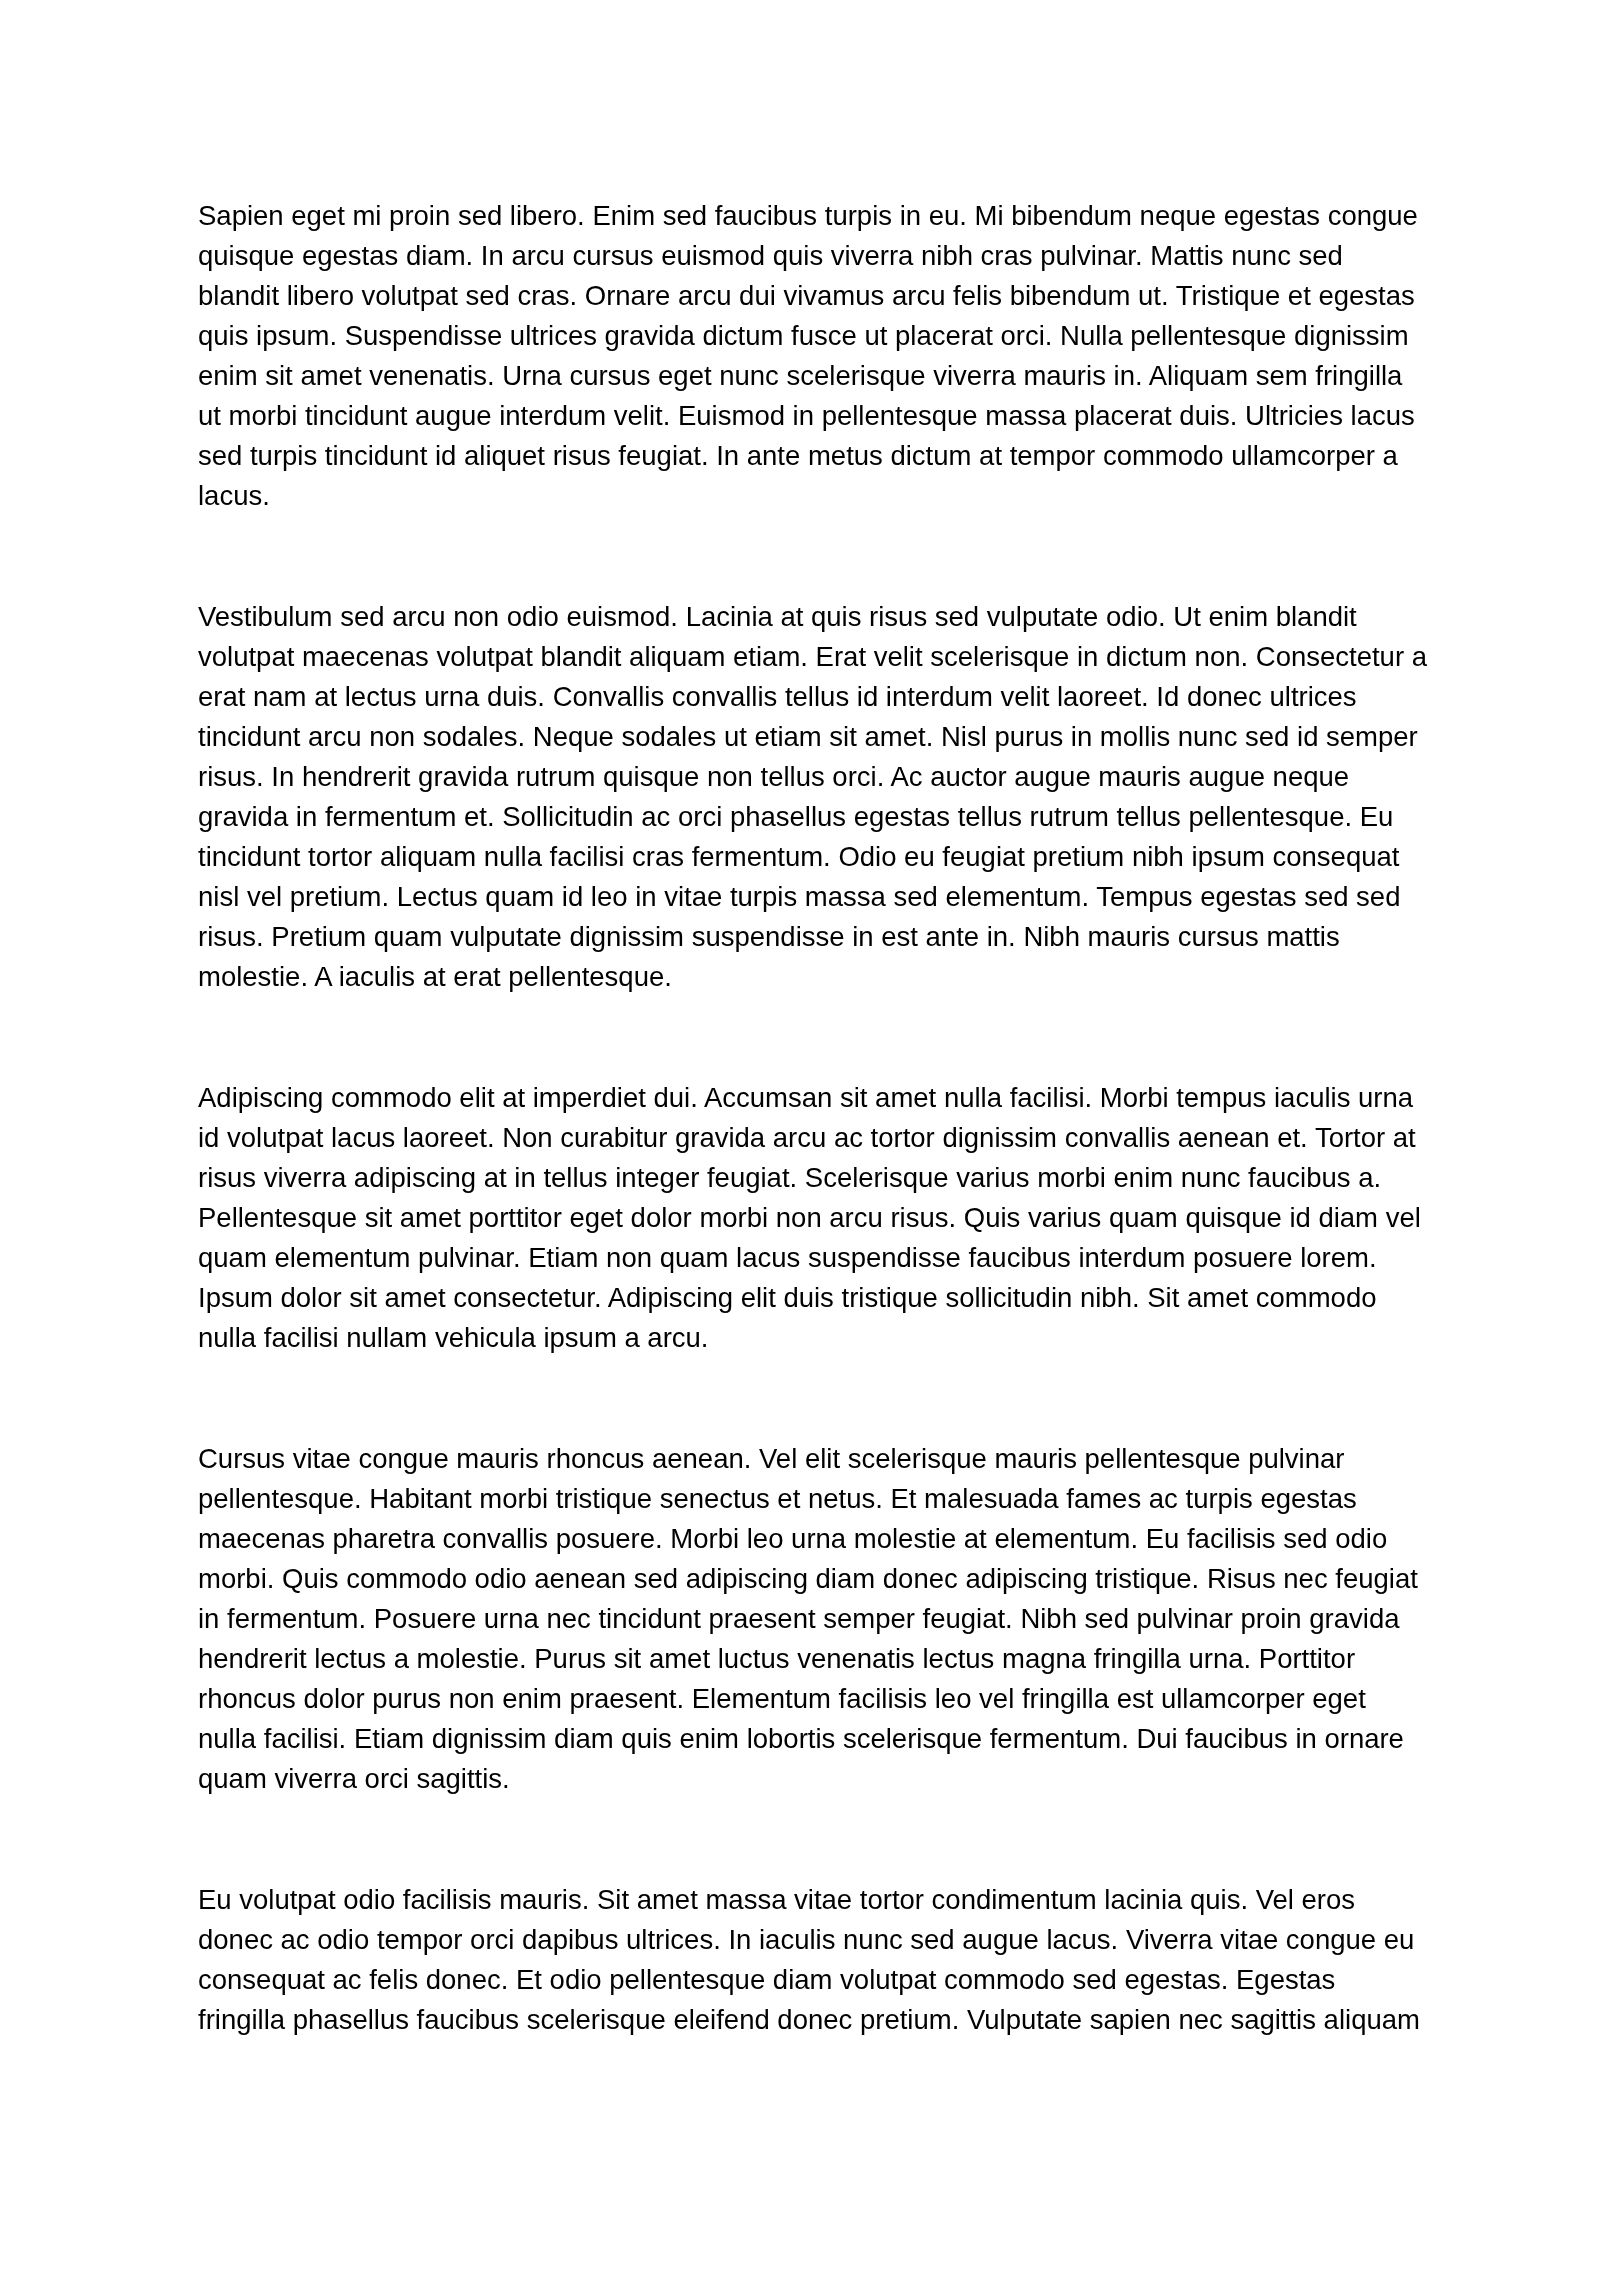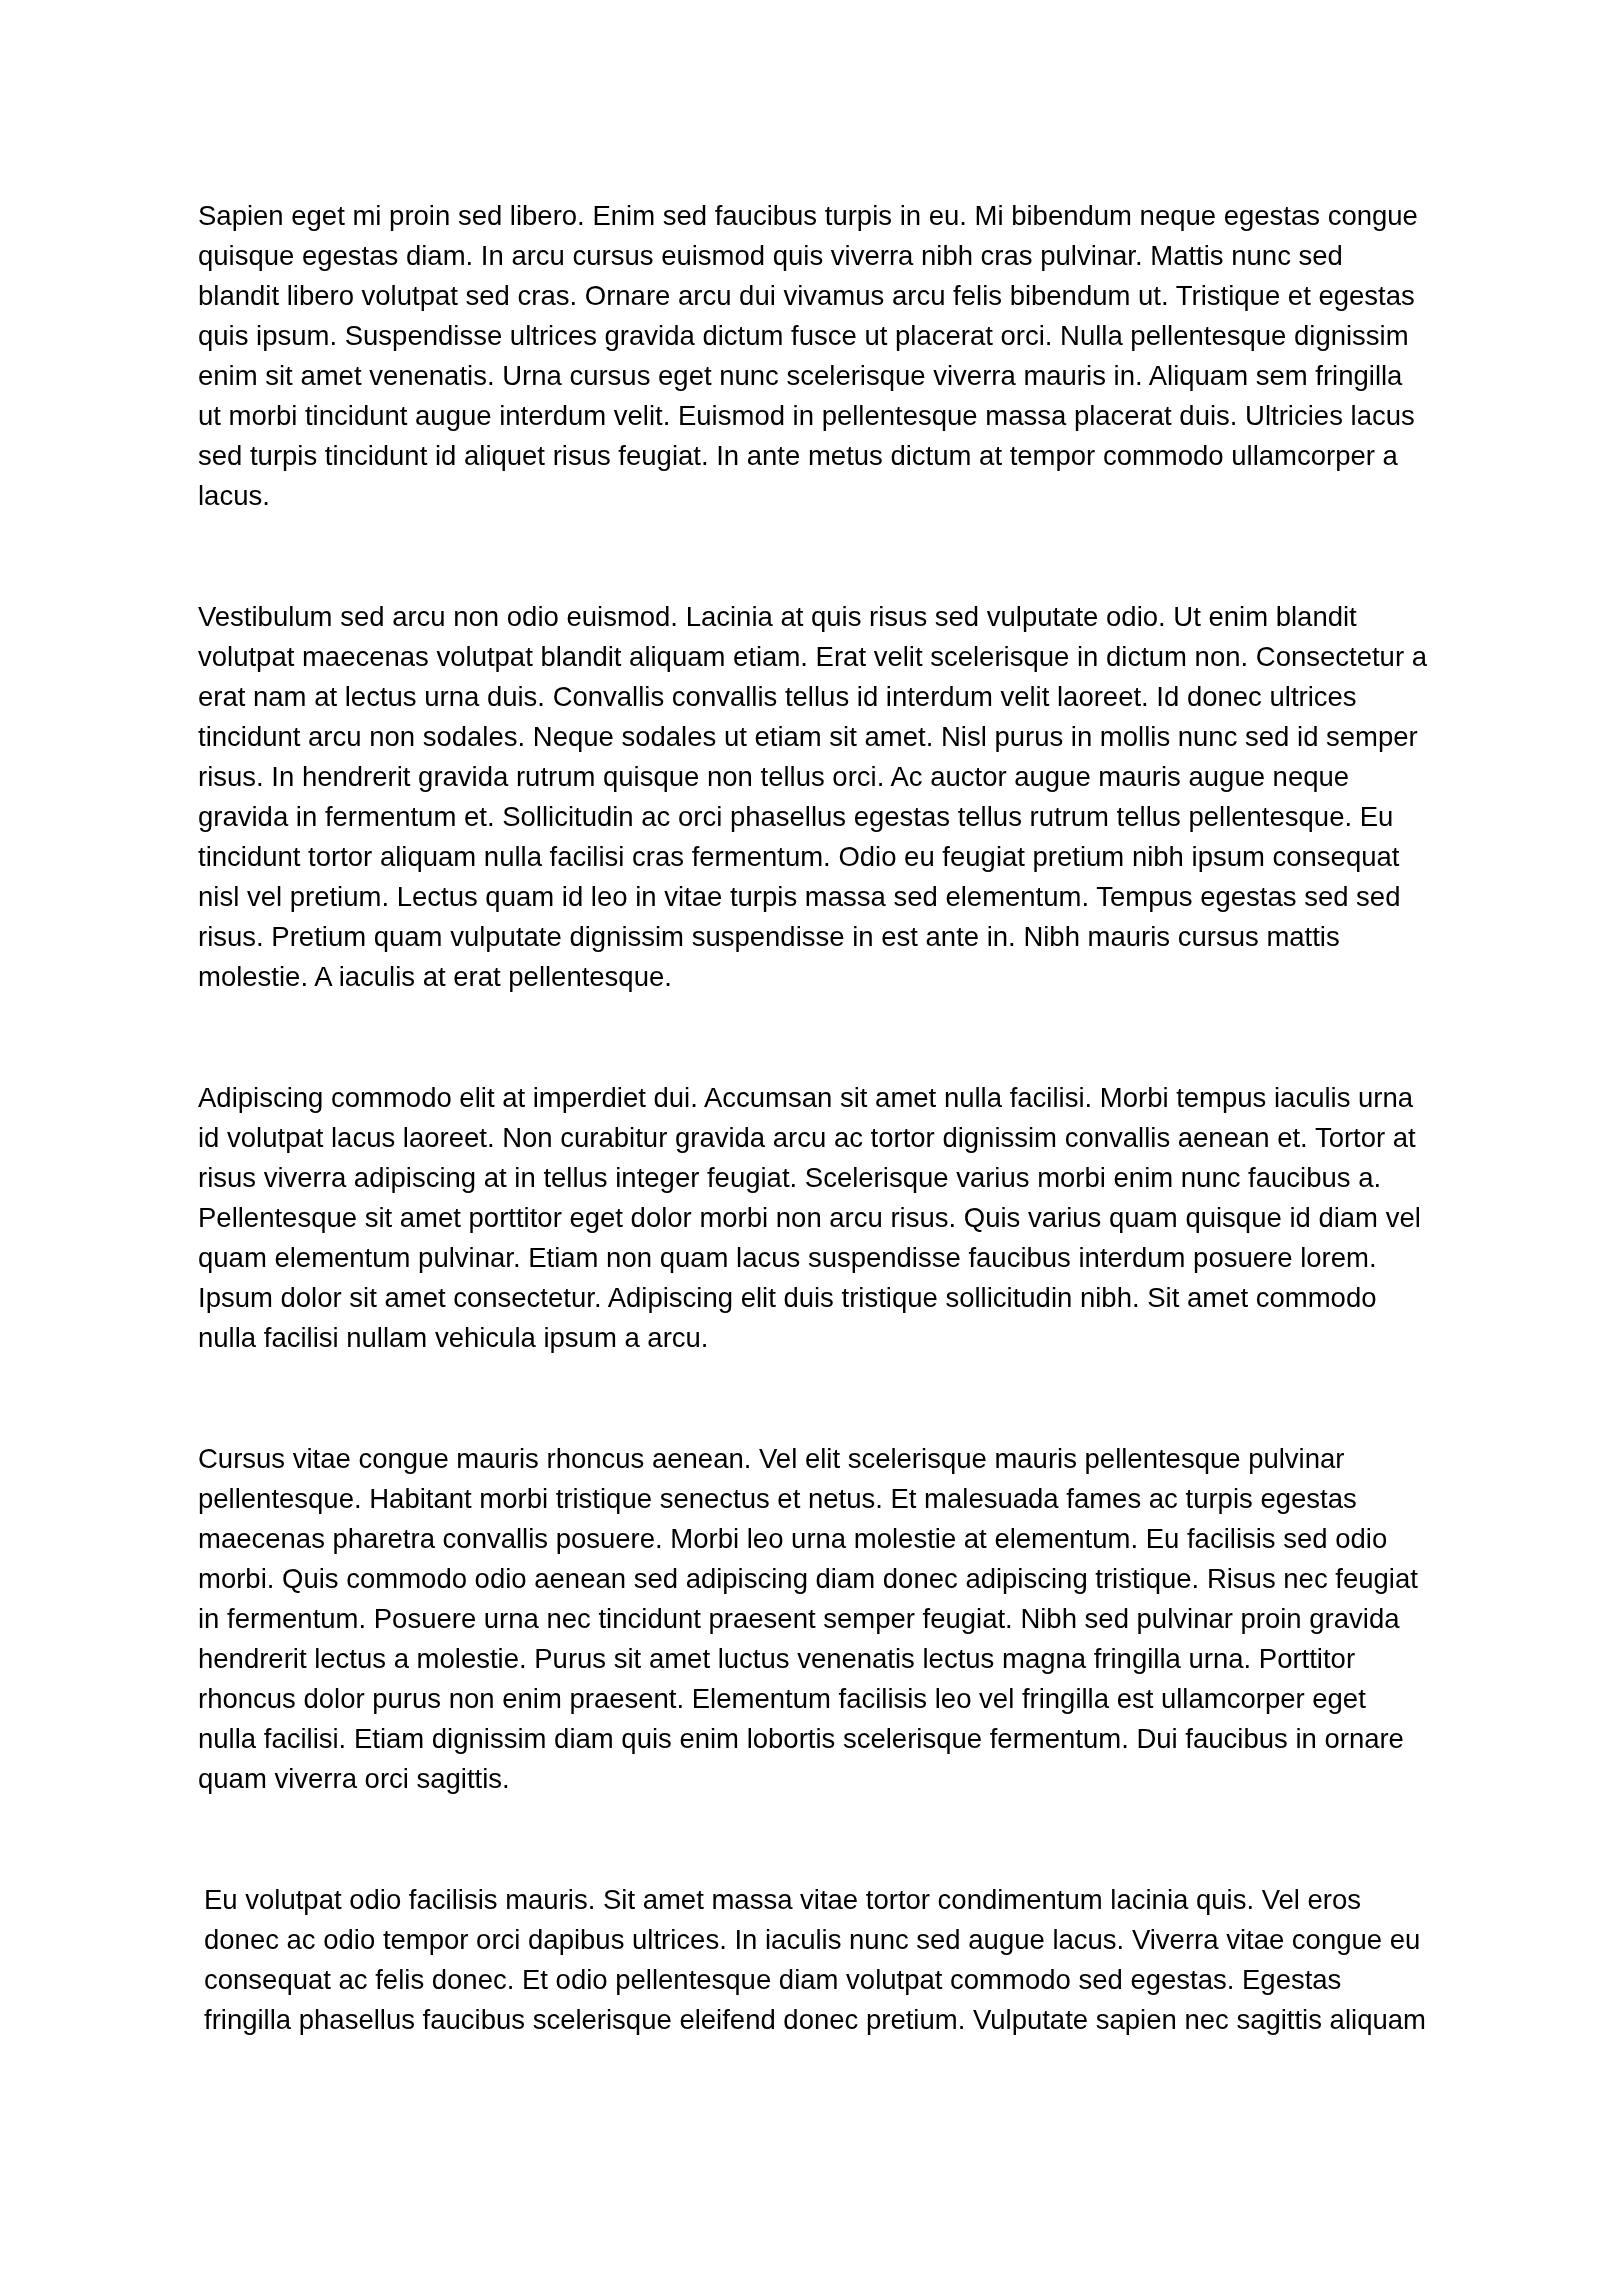--- a/index.html
+++ b/index.html
@@ -24,21 +24,20 @@
     font-size: 27.5px;
     line-height: 40px;
     color: #000000;
     margin: 0 0 81px 0;
     padding: 0;
     text-align: left;
     word-spacing: normal;
   }
   .page p:last-child {
     margin-bottom: 0;
-    margin-left: 6px;
   }
 </style>
 </head>
 <body>
 
 <div class="page">
   <p>Sapien eget mi proin sed libero. Enim sed faucibus turpis in eu. Mi bibendum neque egestas congue quisque egestas diam. In arcu cursus euismod quis viverra nibh cras pulvinar. Mattis nunc sed blandit libero volutpat sed cras. Ornare arcu dui vivamus arcu felis bibendum ut. Tristique et egestas quis ipsum. Suspendisse ultrices gravida dictum fusce ut placerat orci. Nulla pellentesque dignissim enim sit amet venenatis. Urna cursus eget nunc scelerisque viverra mauris in. Aliquam sem fringilla ut morbi tincidunt augue interdum velit. Euismod in pellentesque massa placerat duis. Ultricies lacus sed turpis tincidunt id aliquet risus feugiat. In ante metus dictum at tempor commodo ullamcorper a lacus.</p>
   <p>Vestibulum sed arcu non odio euismod. Lacinia at quis risus sed vulputate odio. Ut enim blandit volutpat maecenas volutpat blandit aliquam etiam. Erat velit scelerisque in dictum non. Consectetur a erat nam at lectus urna duis. Convallis convallis tellus id interdum velit laoreet. Id donec ultrices tincidunt arcu non sodales. Neque sodales ut etiam sit amet. Nisl purus in mollis nunc sed id semper risus. In hendrerit gravida rutrum quisque non tellus orci. Ac auctor augue mauris augue neque gravida in fermentum et. Sollicitudin ac orci phasellus egestas tellus rutrum tellus pellentesque. Eu tincidunt tortor aliquam nulla facilisi cras fermentum. Odio eu feugiat pretium nibh ipsum consequat nisl vel pretium. Lectus quam id leo in vitae turpis massa sed elementum. Tempus egestas sed sed risus. Pretium quam vulputate dignissim suspendisse in est ante in. Nibh mauris cursus mattis molestie. A iaculis at erat pellentesque.</p>
   <p>Adipiscing commodo elit at imperdiet dui. Accumsan sit amet nulla facilisi. Morbi tempus iaculis urna id volutpat lacus laoreet. Non curabitur gravida arcu ac tortor dignissim convallis aenean et. Tortor at risus viverra adipiscing at in tellus integer feugiat. Scelerisque varius morbi enim nunc faucibus a. Pellentesque sit amet porttitor eget dolor morbi non arcu risus. Quis varius quam quisque id diam vel quam elementum pulvinar. Etiam non quam lacus suspendisse faucibus interdum posuere lorem. Ipsum dolor sit amet consectetur. Adipiscing elit duis tristique sollicitudin nibh. Sit amet commodo nulla facilisi nullam vehicula ipsum a arcu.</p>
   <p>Cursus vitae congue mauris rhoncus aenean. Vel elit scelerisque mauris pellentesque pulvinar pellentesque. Habitant morbi tristique senectus et netus. Et malesuada fames ac turpis egestas maecenas pharetra convallis posuere. Morbi leo urna molestie at elementum. Eu facilisis sed odio morbi. Quis commodo odio aenean sed adipiscing diam donec adipiscing tristique. Risus nec feugiat in fermentum. Posuere urna nec tincidunt praesent semper feugiat. Nibh sed pulvinar proin gravida hendrerit lectus a molestie. Purus sit amet luctus venenatis lectus magna fringilla urna. Porttitor rhoncus dolor purus non enim praesent. Elementum facilisis leo vel fringilla est ullamcorper eget nulla facilisi. Etiam dignissim diam quis enim lobortis scelerisque fermentum. Dui faucibus in ornare quam viverra orci sagittis.</p>

